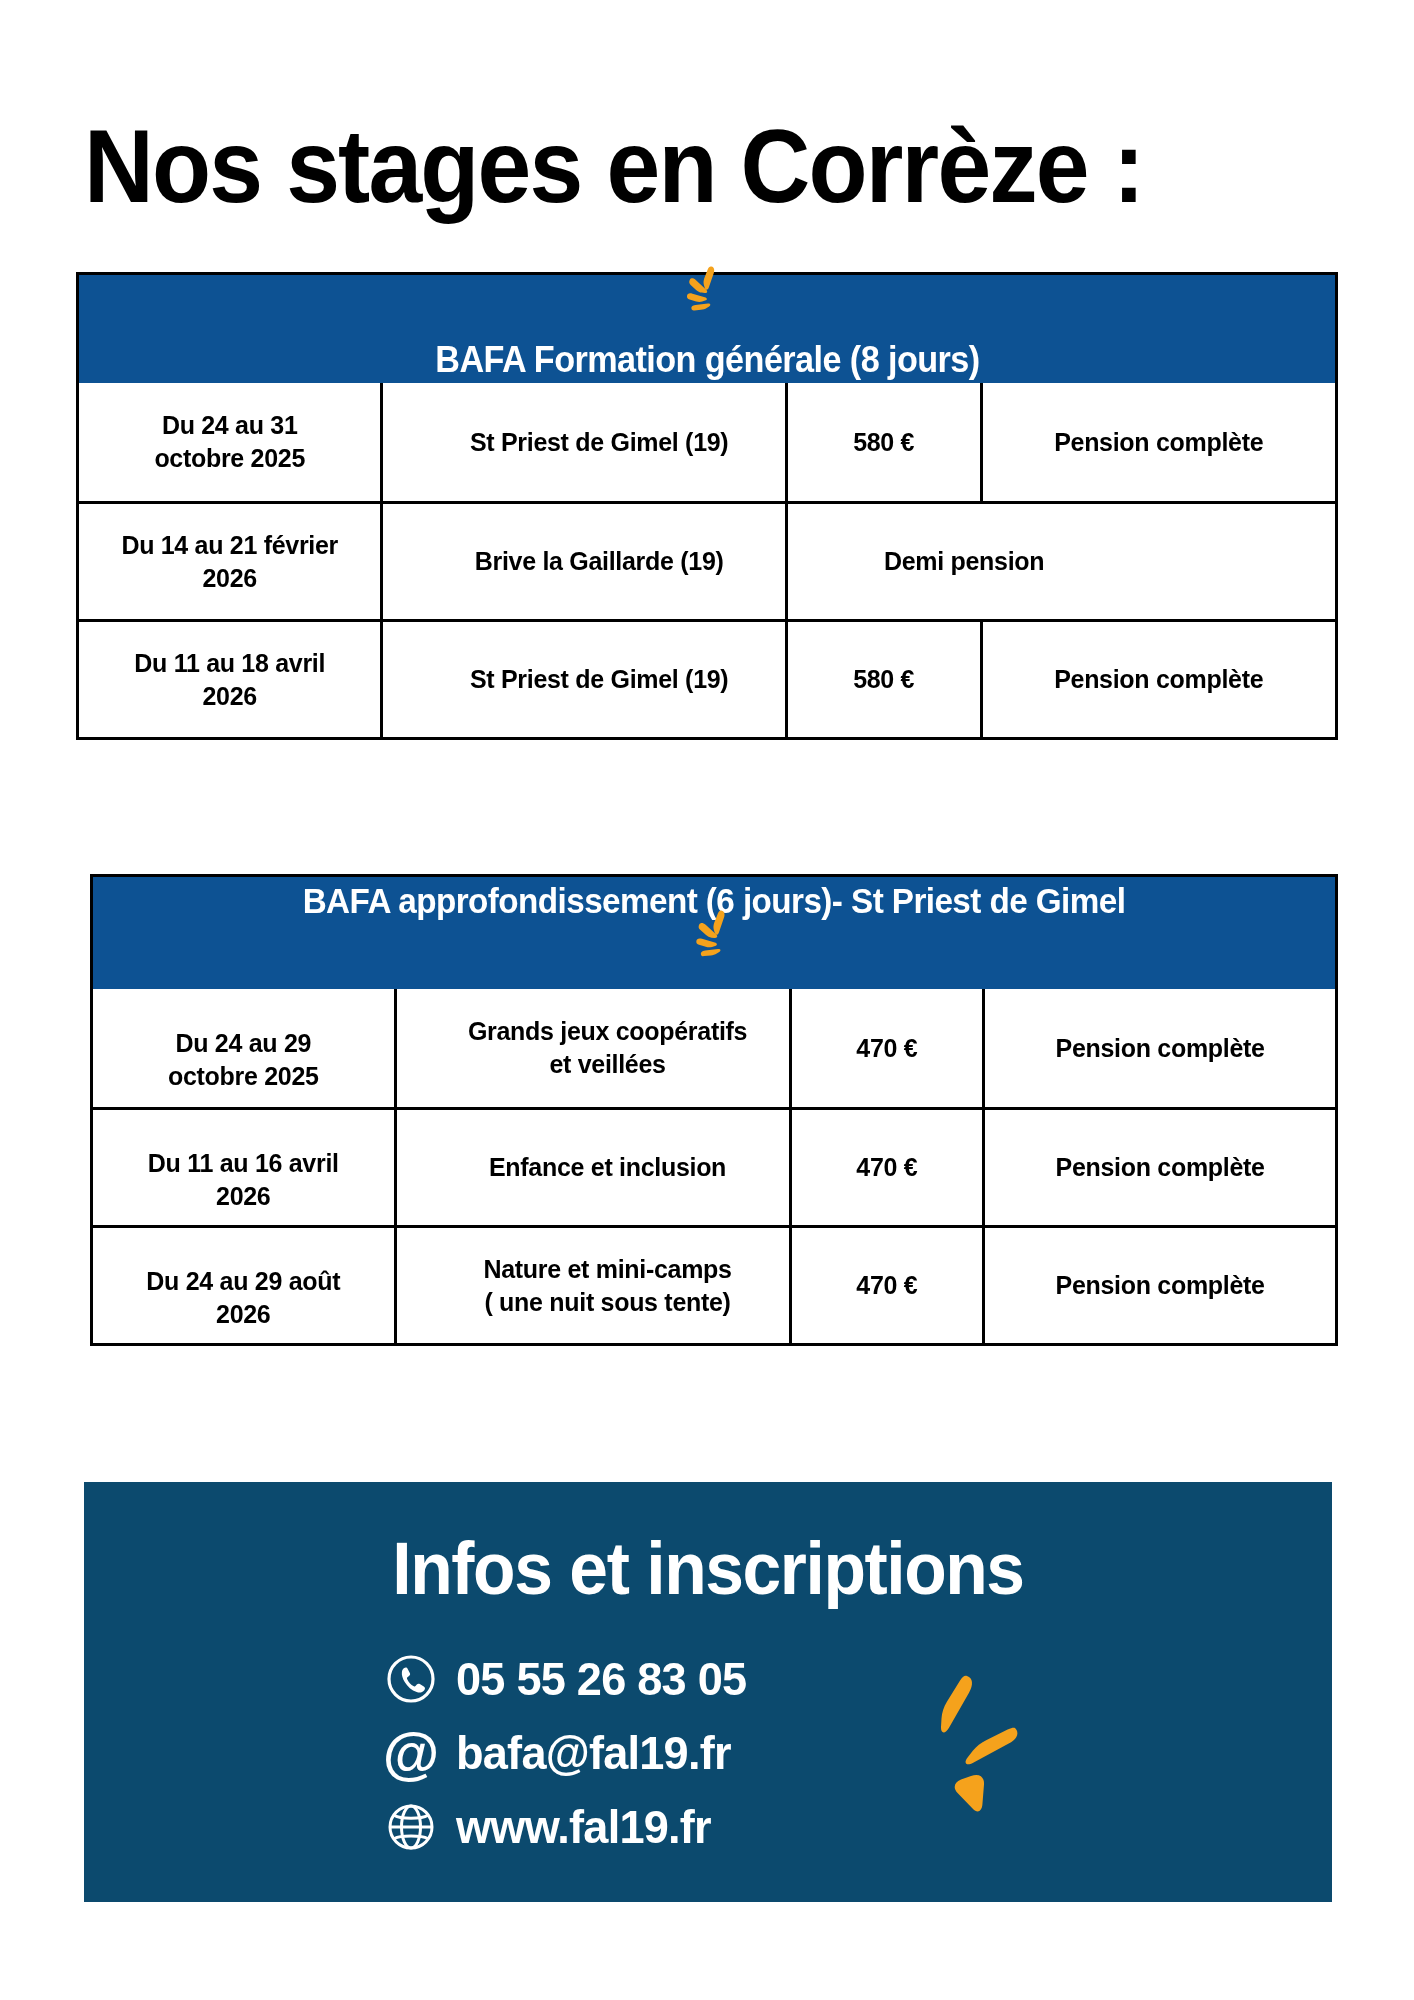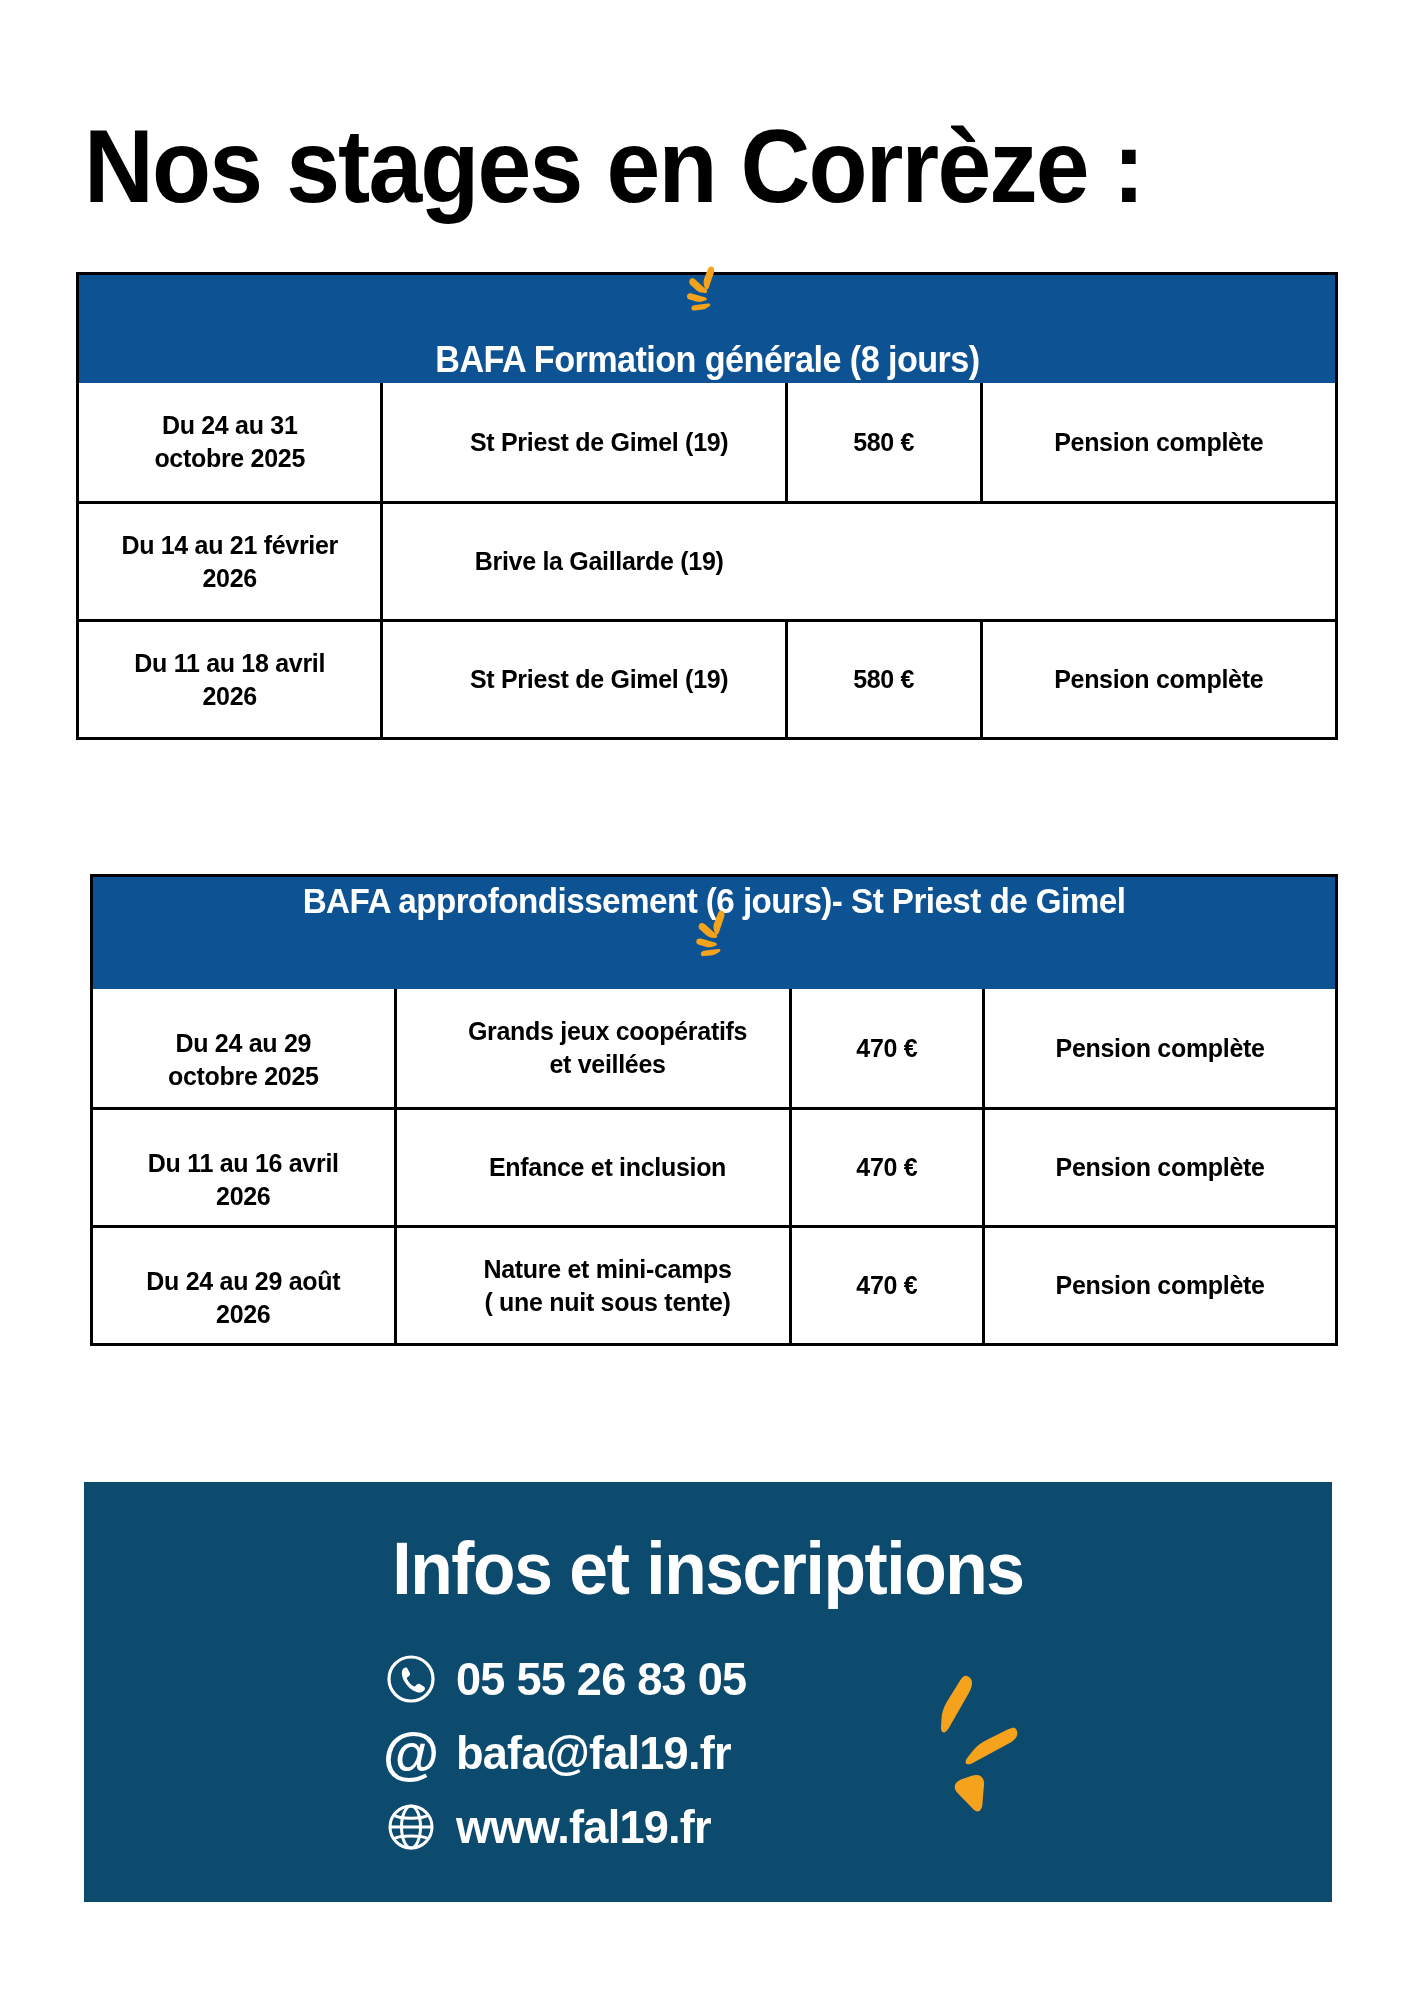--- a/index.html
+++ b/index.html
@@ -237,20 +237,21 @@
 octobre 2025</div>
         <div class="tcell c-place cell-lines">St Priest de Gimel (19)</div>
         <div class="tcell c-price">580 €</div>
         <div class="tcell c-meal">Pension complète</div>
       </div>
 
       <div class="trow">
         <div class="tcell c-date cell-lines">Du 14 au 21 février
 2026</div>
         <div class="tcell c-place cell-lines">Brive la Gaillarde (19)</div>
+        <div class="tcell c-meal">Demi pension</div>
       </div>
 
       <div class="trow">
         <div class="tcell c-date cell-lines">Du 11 au 18 avril
 2026</div>
         <div class="tcell c-place cell-lines">St Priest de Gimel (19)</div>
         <div class="tcell c-price">580 €</div>
         <div class="tcell c-meal">Pension complète</div>
       </div>
 

